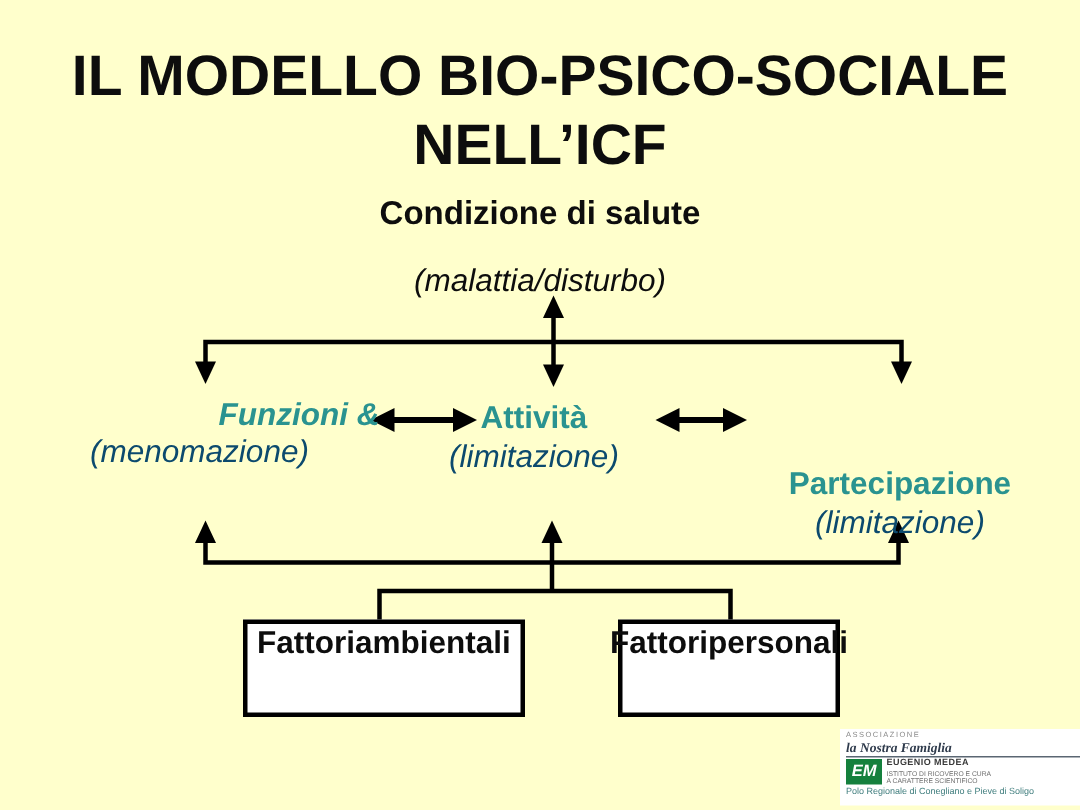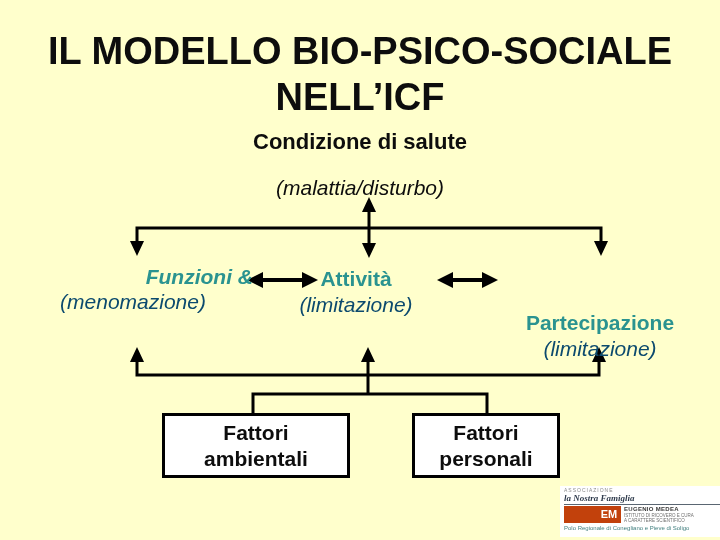--- a/index.html
+++ b/index.html
@@ -37,21 +37,21 @@
   .col-center .t{font-size:21px;line-height:26px;}
   .col-center .sub{line-height:26px;}
   .col-right{top:266px;left:490px;width:220px;margin-top:44px;}
   .col-right .t{font-size:21px;line-height:26px;}
   .col-right .sub{line-height:26px;}
 
   
   .factor-box{
     background:#FFFFFF;border:3px solid #000;
     box-sizing:border-box;
-    display:flex;flex-direction:column;justify-content:center;
+    display:flex;flex-direction:row;justify-content:center;
     font-size:21px;font-weight:bold;color:#0d0d0d;line-height:26px;
     text-align:center;
   }
   .box-env{top:413px;left:162px;width:188px;height:65px;}
   .box-pers{top:413px;left:412px;width:148px;height:65px;}
 
   
   .connectors{top:0;left:0;width:720px;height:540px;pointer-events:none;}
 
   
@@ -63,25 +63,24 @@
   }
   .logo .assoc{font-size:5px;letter-spacing:1px;color:#8a8a8a;line-height:5px;}
   .logo .family{
     font-family:"Liberation Serif", serif;
     font-size:9px;font-weight:bold;font-style:italic;
     color:#2f3b4c;line-height:10px;
     border-bottom:1px solid #5a6672;padding-bottom:1px;
   }
   .logo .row{display:flex;align-items:flex-start;margin-top:1px;}
   .logo .em-mark{
-    width:24px;height:17px;background:#c2410c;color:#fff;
+    width:24px;height:17px;background:#15803d;color:#fff;
     display:flex;align-items:center;justify-content:center;
-    font-weight:bold;font-size:11px;line-height:11px;
+    font-weight:bold;font-style:italic;font-size:11px;line-height:11px;
     flex:0 0 auto;
-    padding-left:33px;
   }
   .logo .inst-col{padding-left:3px;}
   .logo .inst{font-size:6px;font-weight:bold;color:#3a3a3a;line-height:7px;letter-spacing:.3px;}
   .logo .desc{font-size:4.5px;color:#6f6f6f;line-height:5px;}
   .logo .polo{font-size:6px;color:#3F7D7D;line-height:7px;margin-top:2px;white-space:nowrap;}
 </style>
 </head>
 <body>
 
 <div class="slide">

